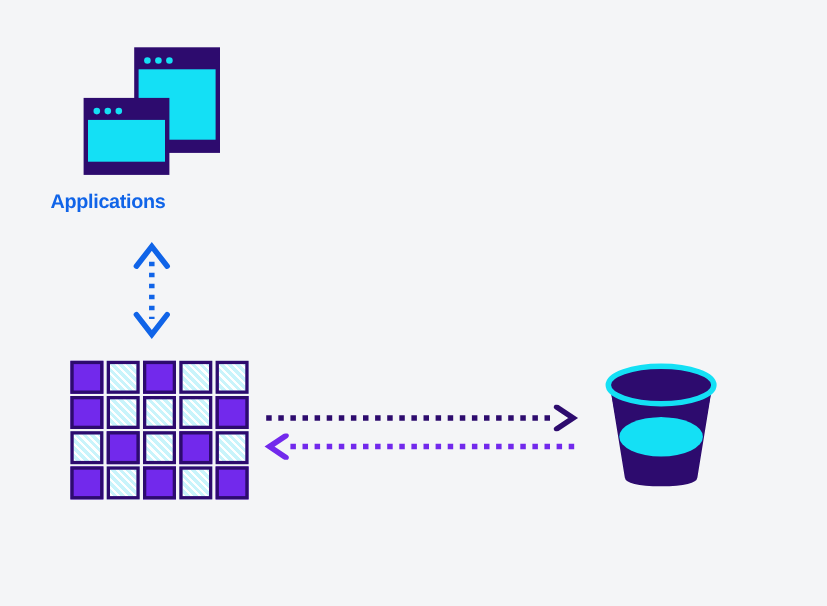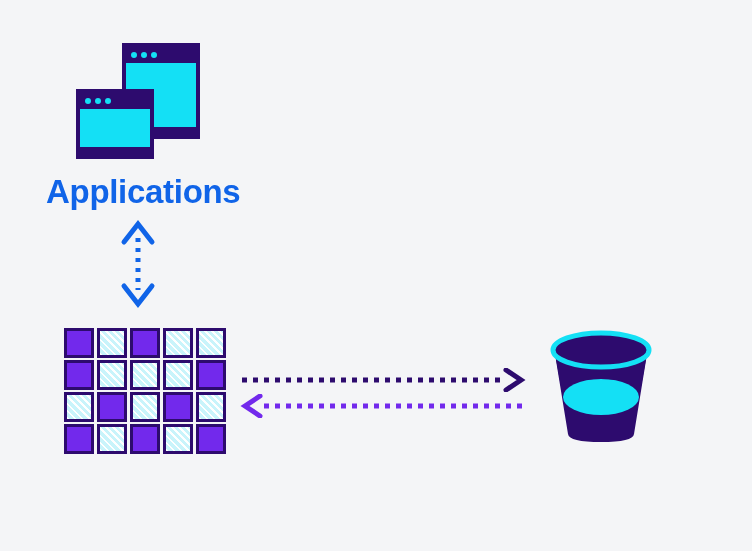--- a/index.html
+++ b/index.html
@@ -65,21 +65,21 @@
     background: #14e0f5;
     width: 100%;
   }
   #win-back .win-screen { height: 64px; }
   #win-front .win-screen { height: 38px; }
 
   
   #apps-label {
     left: 46px;
     top: 173px;
-    font-size: 33px;
+    font-size: 18px;
     font-weight: bold;
     color: #1064e8;
     letter-spacing: -0.3px;
     white-space: nowrap;
   }
 
   
   #vert-arrow { left: 116px; top: 218px; width: 44px; height: 92px; }
 
   

